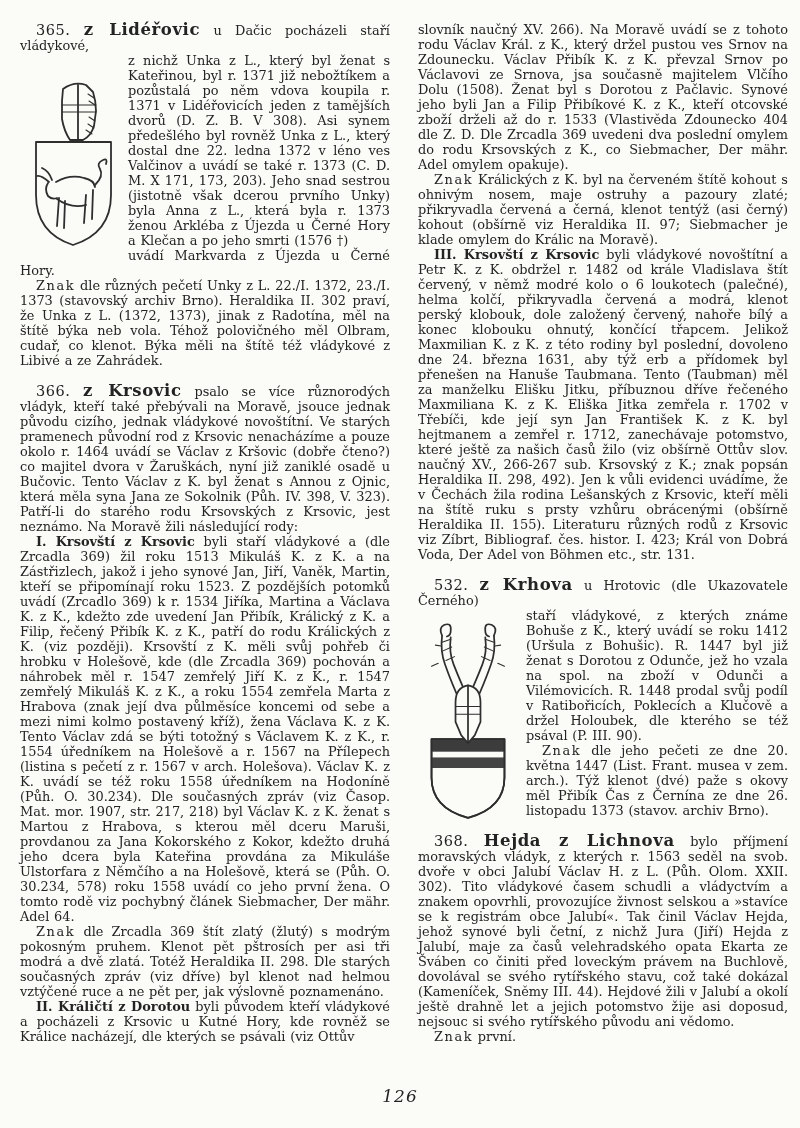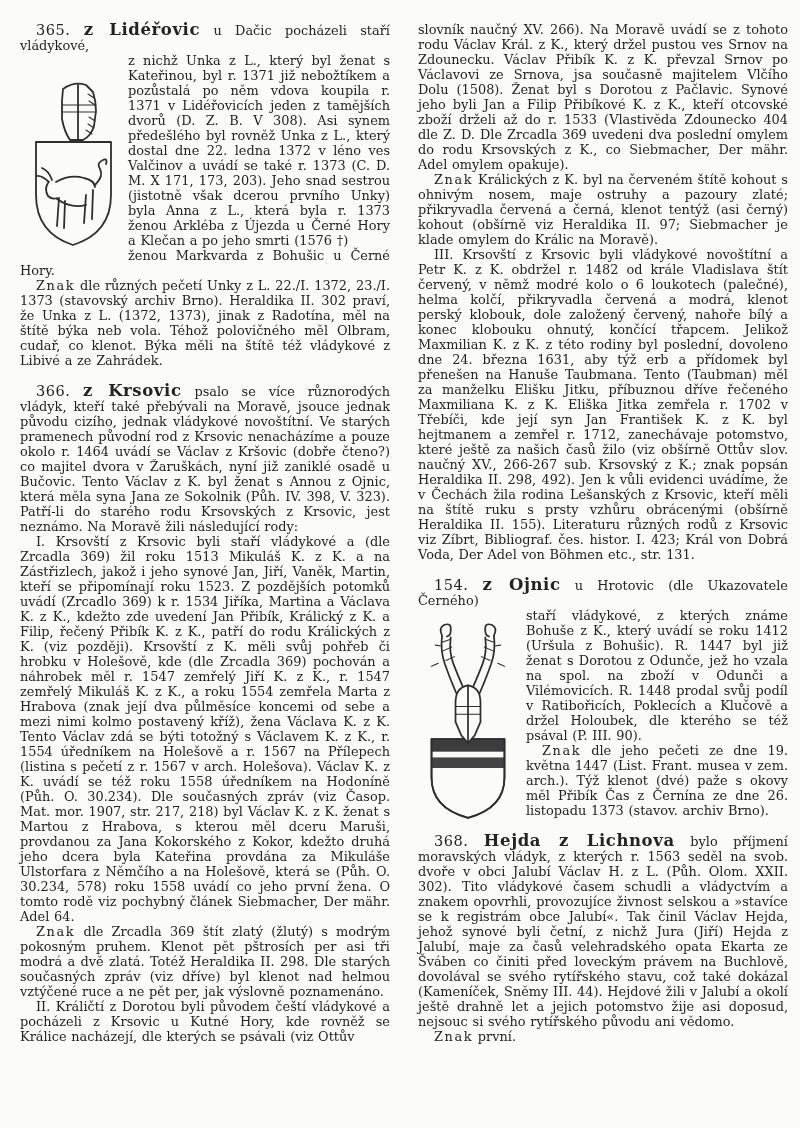--- a/index.html
+++ b/index.html
@@ -21,21 +21,21 @@
     font-size:12.9px;
     line-height:15px;
     text-align:justify;
     word-spacing:0.6px;
   }
   p { margin:0; }
   .indent { text-indent:16px; }
   .entry-gap { margin-top:15px; }
   .num { font-size:14.5px; letter-spacing:0.5px; }
   .ename { font-size:16.5px; font-weight:bold; letter-spacing:0.6px; }
-  .sect { font-weight:normal; }
+  .sect { font-weight:bold; }
   .znak { font-weight:normal; letter-spacing:1.6px; }
   .fig { float:left; box-sizing:border-box; }
   .fig-365 { width:108px; height:204px; padding:26px 6px 0 6px; }
   .fig-367 { width:108px; height:222px; padding:6px 10px 0 2px; }
   .fig svg { display:block; }
   .pageno {
     position:absolute; left:0; right:0; top:1086px;
     text-align:center;
     font-style:italic;
     font-size:17px;
@@ -71,43 +71,43 @@
               <path d="M22,104 Q18,110 22,117 Q26,121 31,119"></path>
               <path d="M30,103 Q44,95 58,99 Q68,101 69,108"></path>
               <path d="M31,120 Q45,130 60,126"></path>
               <path d="M33,119 L31,147 M39,122 L38,149"></path>
               <path d="M60,116 L58,144 M67,111 L66,140"></path>
               <path d="M69,106 Q78,97 74,90 Q70,84 77,81 Q82,79 80,85"></path>
             </g>
           </svg>
         </div>
         <p>z nichž Unka z L., který byl ženat s Kateřinou, byl r. 1371 již nebožtíkem a pozůstalá po něm vdova koupila r. 1371 v Lidéřovicích jeden z tamějších dvorů (D. Z. B. V 308). Asi synem předešlého byl rovněž Unka z L., který dostal dne 22. ledna 1372 v léno ves Valčinov a uvádí se také r. 1373 (C. D. M. X 171, 173, 203). Jeho snad sestrou (jistotně však dcerou prvního Unky) byla Anna z L., která byla r. 1373 ženou Arkléba z Újezda u Černé Hory a Klečan a po jeho smrti (1576 †)</p>
-        <p>ženou Markvarda z Bohušic u Černé Hory.</p>
+        <p>uvádí Markvarda z Újezda u Černé Hory.</p>
         <p class="indent"><span class="znak">Znak</span> <span>dle různých pečetí Unky z L. 22./I. 1372, 23./I. 1373 (stavovský archiv Brno). Heraldika II. 302 praví, že Unka z L. (1372, 1373), jinak z Radotína, měl na štítě býka neb vola. Téhož polovičného měl Olbram, cudař, co klenot. Býka měli na štítě též vládykové z Libivé a ze Zahrádek.</span></p>
       </section>
 
       <section class="entry entry-gap">
         <p class="indent"><span class="num">366.</span> <span class="ename">z Krsovic</span> <span>psalo se více různorodých vládyk, kteří také přebývali na Moravě, jsouce jednak původu cizího, jednak vládykové novoštítní. Ve starých pramenech původní rod z Krsovic nenacházíme a pouze okolo r. 1464 uvádí se Václav z Kršovic (dobře čteno?) co majitel dvora v Žaruškách, nyní již zaniklé osadě u Bučovic. Tento Václav z K. byl ženat s Annou z Ojnic, která měla syna Jana ze Sokolnik (Půh. IV. 398, V. 323). Patří-li do starého rodu Krsovských z Krsovic, jest neznámo. Na Moravě žili následující rody:</span></p>
         <p class="indent"><span class="sect">I. Krsovští z Krsovic</span> <span>byli staří vládykové a (dle Zrcadla 369) žil roku 1513 Mikuláš K. z K. a na Zástřizlech, jakož i jeho synové Jan, Jiří, Vaněk, Martin, kteří se připomínají roku 1523. Z pozdějších potomků uvádí (Zrcadlo 369) k r. 1534 Jiříka, Martina a Václava K. z K., kdežto zde uvedení Jan Přibík, Králický z K. a Filip, řečený Přibík K. z K., patří do rodu Králických z K. (viz později). Krsovští z K. měli svůj pohřeb či hrobku v Holešově, kde (dle Zrcadla 369) pochován a náhrobek měl r. 1547 zemřelý Jiří K. z K., r. 1547 zemřelý Mikuláš K. z K., a roku 1554 zemřela Marta z Hrabova (znak její dva půlměsíce koncemi od sebe a mezi nimi kolmo postavený kříž), žena Václava K. z K. Tento Václav zdá se býti totožný s Václavem K. z K., r. 1554 úředníkem na Holešově a r. 1567 na Přílepech (listina s pečetí z r. 1567 v arch. Holešova). Václav K. z K. uvádí se též roku 1558 úředníkem na Hodoníně (Půh. O. 30.234). Dle současných zpráv (viz Časop. Mat. mor. 1907, str. 217, 218) byl Václav K. z K. ženat s Martou z Hrabova, s kterou měl dceru Maruši, provdanou za Jana Kokorského z Kokor, kdežto druhá jeho dcera byla Kateřina provdána za Mikuláše Ulstorfara z Němčího a na Holešově, která se (Půh. O. 30.234, 578) roku 1558 uvádí co jeho první žena. O tomto rodě viz pochybný článek Siebmacher, Der mähr. Adel 64.</span></p>
         <p class="indent"><span class="znak">Znak</span> <span>dle Zrcadla 369 štít zlatý (žlutý) s modrým pokosným pruhem. Klenot pět pštrosích per asi tři modrá a dvě zlatá. Totéž Heraldika II. 298. Dle starých současných zpráv (viz dříve) byl klenot nad helmou vztýčené ruce a ne pět per, jak výslovně poznamenáno.</span></p>
-        <p class="indent"><span class="sect">II. Králičtí z Dorotou</span> <span>byli původem čeští vládykové a pocházeli z Krsovic u Kutné Hory, kde rovněž se Králice nacházejí, dle kterých se psávali (viz Ottův</span></p>
+        <p class="indent"><span class="sect">II. Králičtí z Dorotou</span> <span>byli původem kteří vládykové a pocházeli z Krsovic u Kutné Hory, kde rovněž se Králice nacházejí, dle kterých se psávali (viz Ottův</span></p>
       </section>
 
     </div>
 
     <div class="col">
 
       <section class="entry">
         <p>slovník naučný XV. 266). Na Moravě uvádí se z tohoto rodu Václav Král. z K., který držel pustou ves Srnov na Zdounecku. Václav Přibík K. z K. převzal Srnov po Václavovi ze Srnova, jsa současně majitelem Vlčího Dolu (1508). Ženat byl s Dorotou z Pačlavic. Synové jeho byli Jan a Filip Přibíkové K. z K., kteří otcovské zboží drželi až do r. 1533 (Vlastivěda Zdounecko 404 dle Z. D. Dle Zrcadla 369 uvedeni dva poslední omylem do rodu Krsovských z K., co Siebmacher, Der mähr. Adel omylem opakuje).</p>
         <p class="indent"><span class="znak">Znak</span> <span>Králických z K. byl na červeném štítě kohout s ohnivým nosem, maje ostruhy a pazoury zlaté; přikryvadla červená a černá, klenot tentýž (asi černý) kohout (obšírně viz Heraldika II. 97; Siebmacher je klade omylem do Králic na Moravě).</span></p>
         <p class="indent"><span class="sect">III. Krsovští z Krsovic</span> <span>byli vládykové novoštítní a Petr K. z K. obdržel r. 1482 od krále Vladislava štít červený, v němž modré kolo o 6 loukotech (palečné), helma kolčí, přikryvadla červená a modrá, klenot perský klobouk, dole založený červený, nahoře bílý a konec klobouku ohnutý, končící třapcem. Jelikož Maxmilian K. z K. z této rodiny byl poslední, dovoleno dne 24. března 1631, aby týž erb a přídomek byl přenešen na Hanuše Taubmana. Tento (Taubman) měl za manželku Elišku Jitku, příbuznou dříve řečeného Maxmiliana K. z K. Eliška Jitka zemřela r. 1702 v Třebíči, kde její syn Jan František K. z K. byl hejtmanem a zemřel r. 1712, zanechávaje potomstvo, které ještě za našich časů žilo (viz obšírně Ottův slov. naučný XV., 266-267 sub. Krsovský z K.; znak popsán Heraldika II. 298, 492). Jen k vůli evidenci uvádíme, že v Čechách žila rodina Lešanských z Krsovic, kteří měli na štítě ruku s prsty vzhůru obrácenými (obšírně Heraldika II. 155). Literaturu různých rodů z Krsovic viz Zíbrt, Bibliograf. čes. histor. I. 423; Král von Dobrá Voda, Der Adel von Böhmen etc., str. 131.</span></p>
       </section>
 
       <section class="entry entry-gap">
-        <p class="lead indent"><span class="num">154.</span> <span class="ename">z Ojnic</span> <span>u Hrotovic (dle Ukazovatele Černého)</span></p>
+        <p class="lead indent"><span class="num">532.</span> <span class="ename">z Krhova</span> <span>u Hrotovic (dle Ukazovatele Černého)</span></p>
         <div class="fig fig-367">
           <svg width="96" height="212" viewBox="0 0 100 216">
 
             <defs>
               <clipPath id="sh367">
                   <path d="M12,128 L88,128 L88,168 Q88,200 50,210 Q12,200 12,168 Z"></path>
                 </clipPath>
             </defs>
             <path class="sketch paperfill" d="M12,128 L88,128 L88,168 Q88,200 50,210 Q12,200 12,168 Z"></path>
             <g clip-path="url(#sh367)">
@@ -127,24 +127,25 @@
               <path class="paperfill" d="M77,20 Q81,12 75,9 Q67,6 68,15 Q68,20 72,21"></path>
               <path class="sketch-thin" d="M12,52 l7,-3 M88,52 l-7,-3 M16,30 l6,1 M84,30 l-6,1"></path>
             </g>
 
             <path class="sketch paperfill" d="M37,90 Q37,74 50,72 Q63,74 63,90 L63,110 L57,124 L50,132 L43,124 L37,110 Z"></path>
             <path class="sketch" d="M50,72 L50,131"></path>
             <path class="sketch-thin" d="M37,94 L63,94 M37,102 L63,102"></path>
           </svg>
         </div>
         <p>staří vládykové, z kterých známe Bohuše z K., který uvádí se roku 1412 (Uršula z Bohušic). R. 1447 byl již ženat s Dorotou z Odunče, jež ho vzala na spol. na zboží v Odunči a Vilémovicích. R. 1448 prodal svůj podíl v Ratibořicích, Poklecích a Klučově a držel Holoubek, dle kterého se též psával (P. III. 90).</p>
-        <p class="indent"><span class="znak">Znak</span> <span>dle jeho pečeti ze dne 19. května 1447 (List. Frant. musea v zem. arch.). Týž klenot (dvé) paže s okovy měl Přibík Čas z Černína ze dne 26. listopadu 1373 (stavov. archiv Brno).</span></p>
+        <p class="indent"><span class="znak">Znak</span> <span>dle jeho pečeti ze dne 20. května 1447 (List. Frant. musea v zem. arch.). Týž klenot (dvé) paže s okovy měl Přibík Čas z Černína ze dne 26. listopadu 1373 (stavov. archiv Brno).</span></p>
       </section>
 
       <section class="entry entry-gap">
         <p class="indent"><span class="num">368.</span> <span class="ename">Hejda z Lichnova</span> <span>bylo příjmení moravských vládyk, z kterých r. 1563 seděl na svob. dvoře v obci Jalubí Václav H. z L. (Půh. Olom. XXII. 302). Tito vládykové časem schudli a vládyctvím a znakem opovrhli, provozujíce živnost selskou a »stavíce se k registrám obce Jalubí«. Tak činil Václav Hejda, jehož synové byli četní, z nichž Jura (Jiří) Hejda z Jalubí, maje za časů velehradského opata Ekarta ze Šváben co činiti před loveckým právem na Buchlově, dovolával se svého rytířského stavu, což také dokázal (Kameníček, Sněmy III. 44). Hejdové žili v Jalubí a okolí ještě drahně let a jejich potomstvo žije asi doposud, nejsouc si svého rytířského původu ani vědomo.</span></p>
         <p class="indent"><span class="znak">Znak</span> <span>první.</span></p>
       </section>
 
     </div>
   </div>
 
+  <div class="pageno">126</div>
 </div>
 
 </body></html>

